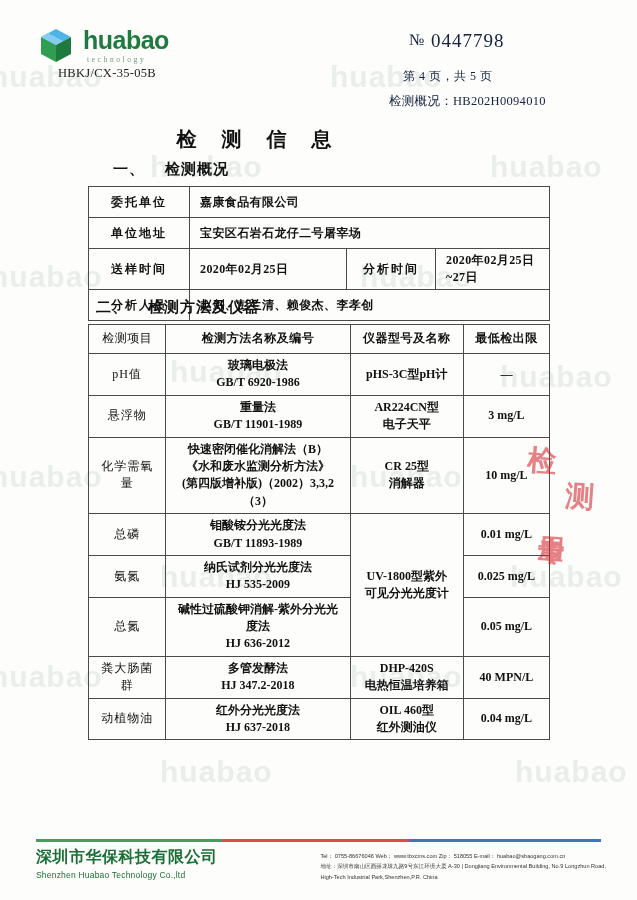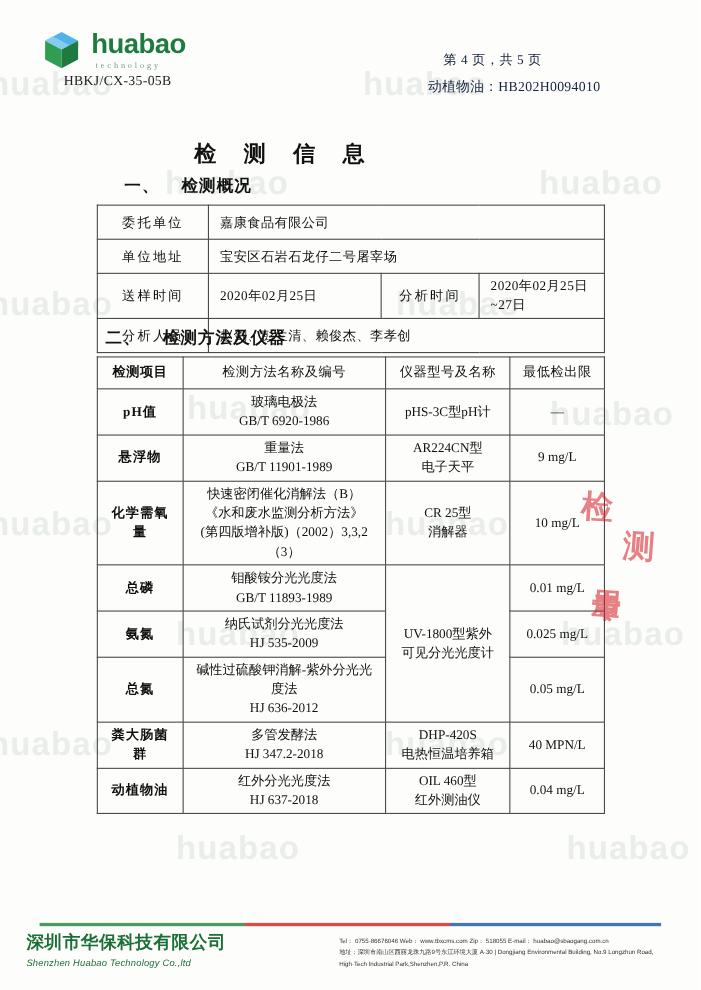--- a/index.html
+++ b/index.html
@@ -169,21 +169,21 @@
   
   table {
     position: absolute;
     border-collapse: collapse;
     font-size: 12px;
     color: #111;
   }
   table td, table th {
     border: 1px solid #4a4a4a;
     padding: 3px 6px;
-    font-weight: normal;
+    font-weight: bold;
     vertical-align: middle;
     background: transparent;
   }
 
   
   .tbl-overview {
     left: 88px; top: 186px;
     width: 462px;
   }
   .tbl-overview td { height: 24px; }
@@ -212,59 +212,58 @@
   .tbl-methods td {
     text-align: center;
     line-height: 1.45;
   }
   .tbl-methods thead td {
     height: 22px;
     letter-spacing: .5px;
   }
   .tbl-methods td.c-item {
     width: 74px;
-    font-weight: bold;
+    font-weight: normal;
     letter-spacing: 1px;
   }
-  .tbl-methods thead td.c-item { font-weight: bold; letter-spacing: .5px;}
+  .tbl-methods thead td.c-item { font-weight: normal; letter-spacing: .5px;}
   .tbl-methods td.c-method { width: 196px; }
   .tbl-methods td.c-inst { width: 110px; }
   .tbl-methods td.c-limit { width: 80px; }
 
   
   .footer-rule {
     position: absolute;
     left: 36px; bottom: 58px;
     width: 565px;
     height: 3px;
     background: linear-gradient(to right, #2c8a46 0 33%, #d92b2b 33% 66%, #1f5fa8 66% 100%);
     opacity: .85;
   }
   .footer {
     position: absolute;
-    left: 24px; bottom: 18px;
+    left: 36px; bottom: 18px;
     width: 570px;
     display: flex;
     align-items: flex-start;
     justify-content: space-between;
   }
   .footer-left .cn {
     font-family: "Liberation Sans", sans-serif;
     font-size: 16px;
     font-weight: bold;
     color: #1a6f36;
     letter-spacing: .5px;
   }
   .footer-left .en {
     font-family: "Liberation Sans", sans-serif;
     font-size: 8.5px;
     color: #1a6f36;
     letter-spacing: .2px;
     margin-top: 2px;
-    font-style: italic;
   }
   .footer-right {
     font-family: "Liberation Sans", sans-serif;
     font-size: 5.6px;
     color: #333;
     line-height: 1.85;
     text-align: left;
     padding-top: 4px;
   }
 </style>
@@ -303,23 +302,27 @@
         </svg>
       </div>
       <div class="logo-text">
         <div class="logo-title">huabao</div>
         <div class="logo-sub">technology</div>
       </div>
     </div>
     <div class="doc-code">HBKJ/CX-35-05B</div>
 
     <div class="num-block">
+      <div class="num-line">
+        <span class="no-label">№</span>
+        <span>0447798</span>
+      </div>
       <div class="num-line page-line">第 4 页，共 5 页</div>
       <div class="num-line report-line">
-        <span>动植物油：</span><span>HB202H0094010</span>
+        <span>检测概况：</span><span>HB202H0094010</span>
       </div>
     </div>
   </div>
 
   <div class="doc-title">检 测 信 息</div>
 
   <div class="section-head sec1">
     <span class="idx">一、</span><span>检测概况</span>
   </div>
 
@@ -363,21 +366,21 @@
       <tr>
         <td class="c-item">pH值</td>
         <td class="c-method ml">玻璃电极法<br>GB/T 6920-1986</td>
         <td class="c-inst ml">pHS-3C型pH计</td>
         <td class="c-limit">—</td>
       </tr>
       <tr>
         <td class="c-item">悬浮物</td>
         <td class="c-method ml">重量法<br>GB/T 11901-1989</td>
         <td class="c-inst ml">AR224CN型<br>电子天平</td>
-        <td class="c-limit">9 mg/L</td>
+        <td class="c-limit">3 mg/L</td>
       </tr>
       <tr>
         <td class="c-item">化学需氧量</td>
         <td class="c-method ml">快速密闭催化消解法（B）<br>《水和废水监测分析方法》<br>(第四版增补版)（2002）3,3,2（3）</td>
         <td class="c-inst ml">CR 25型<br>消解器</td>
         <td class="c-limit">10 mg/L</td>
       </tr>
       <tr>
         <td class="c-item">总磷</td>
         <td class="c-method ml">钼酸铵分光光度法<br>GB/T 11893-1989</td>

